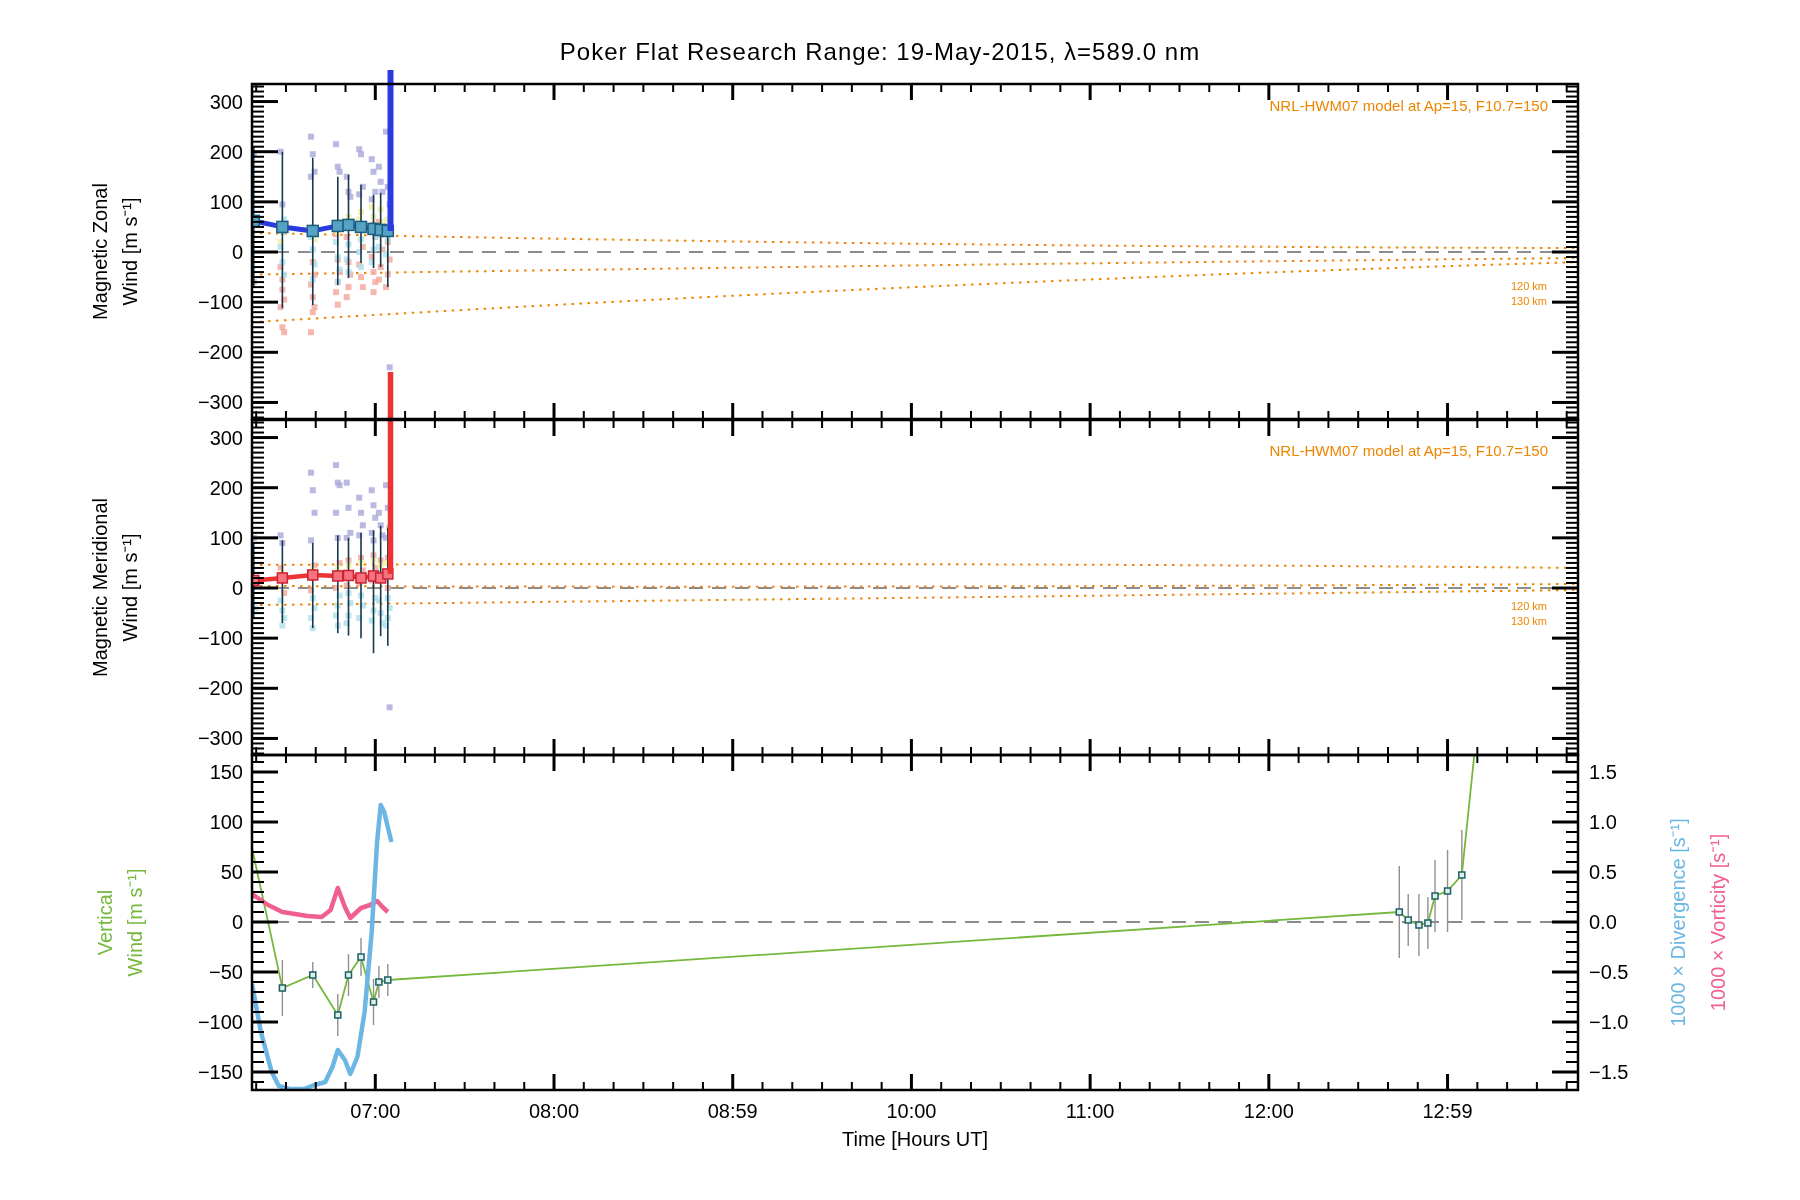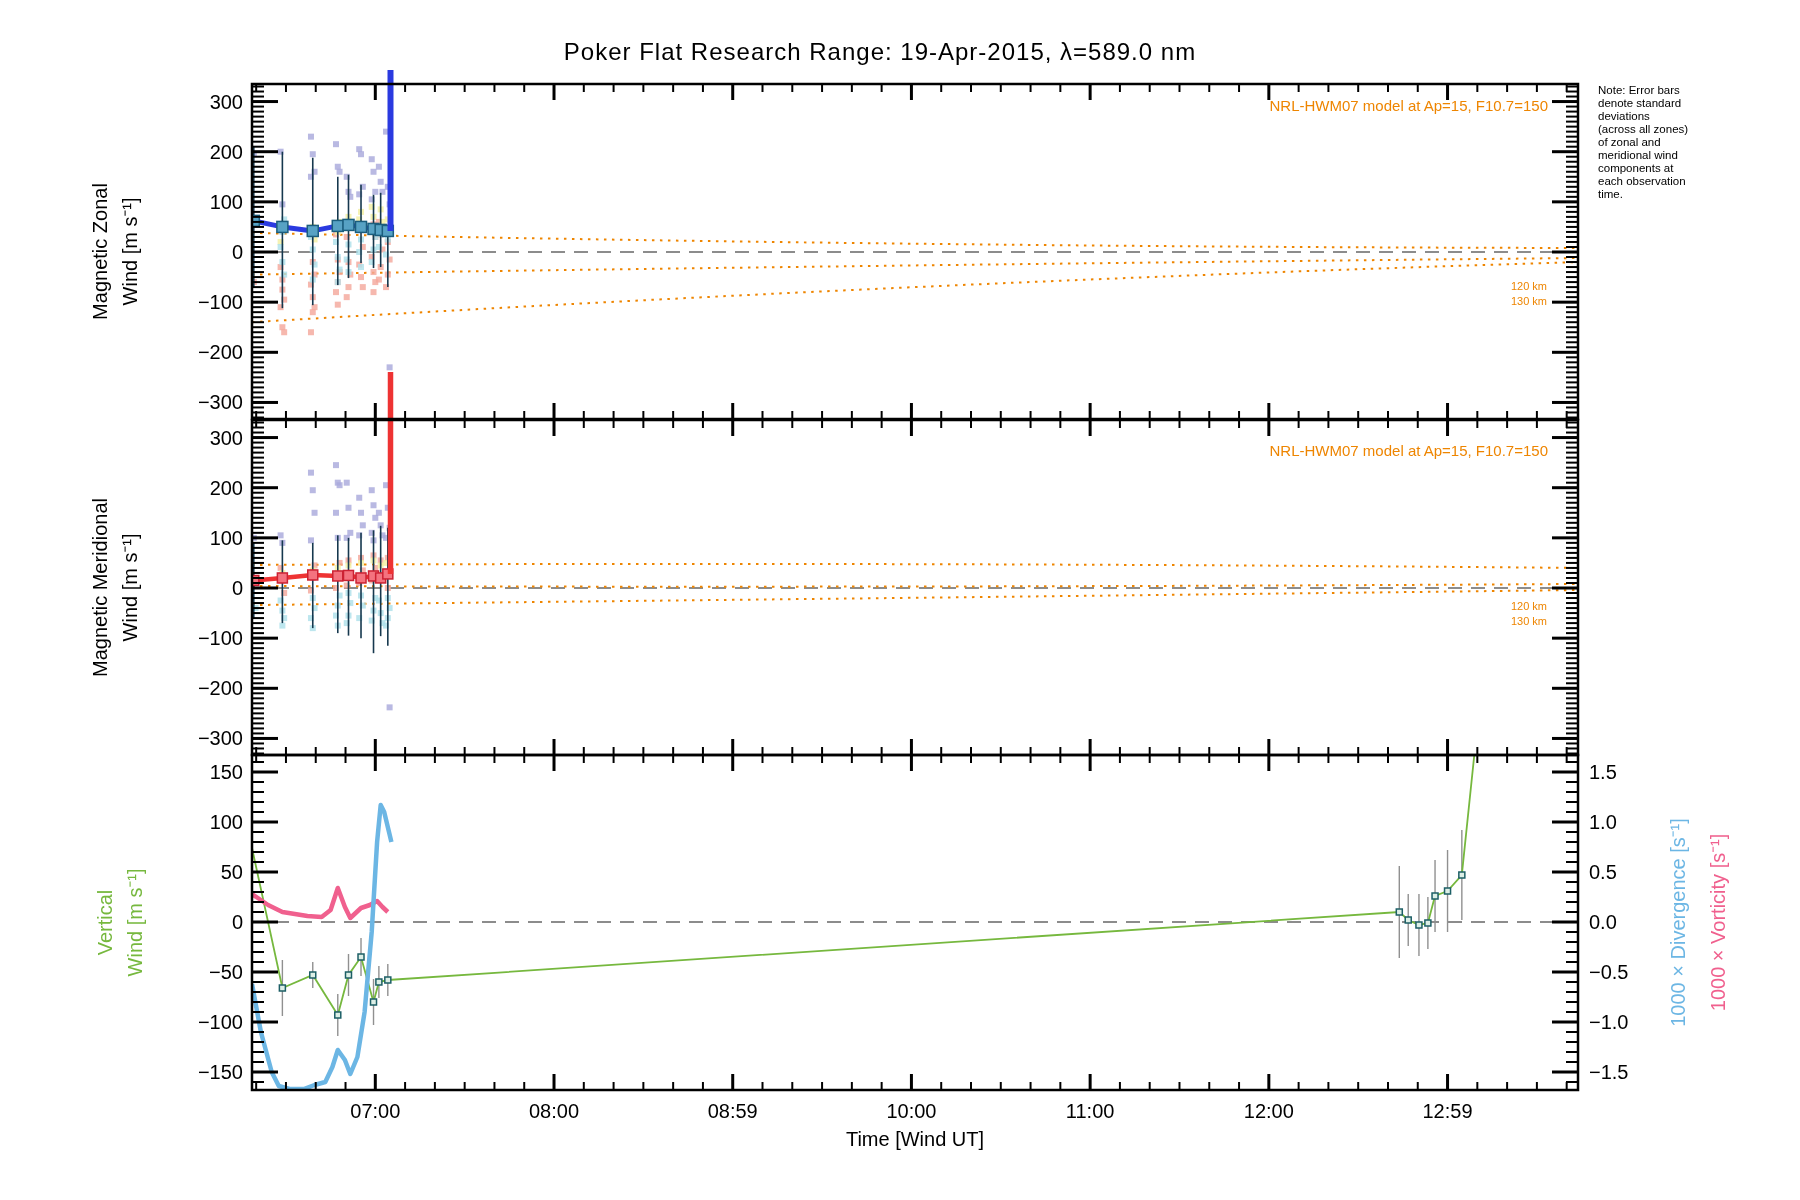--- a/index.html
+++ b/index.html
@@ -19,45 +19,36 @@
   .p2a{left:88px;top:755px;} .p2b{left:118px;top:755px;}
   .p3a{left:93px;top:1090px;color:#76b83e;} .p3b{left:123px;top:1090px;color:#76b83e;}
   .r3a{left:1666px;top:1090px;color:#6cb6e4;} .r3b{left:1706px;top:1090px;color:#f0608e;}
   .xlabel{position:absolute;top:1128px;left:252px;width:1326px;text-align:center;font-size:20px;}
   svg#plot{position:absolute;left:0;top:0;}
 </style>
 </head>
 <body>
 
 <div class="page">
-  <div class="title">Poker Flat Research Range: 19-Apr-2015, λ=589.0 nm</div>
-  <div class="note">Note: Error bars
-denote standard
-deviations
-(across all zones)
-of zonal and
-meridional wind
-components at
-each observation
-time.</div>
+  <div class="title">Poker Flat Research Range: 19-May-2015, λ=589.0 nm</div>
   <div class="nrl nrl1">NRL-HWM07 model at Ap=15, F10.7=150</div>
   <div class="nrl nrl2">NRL-HWM07 model at Ap=15, F10.7=150</div>
   <div class="km km1a">120 km</div>
   <div class="km km1b">130 km</div>
   <div class="km km2a">120 km</div>
   <div class="km km2b">130 km</div>
   <div class="vlabel p1a">Magnetic Zonal</div>
   <div class="vlabel p1b">Wind [m s⁻¹]</div>
   <div class="vlabel p2a">Magnetic Meridional</div>
   <div class="vlabel p2b">Wind [m s⁻¹]</div>
   <div class="vlabel p3a">Vertical</div>
   <div class="vlabel p3b">Wind [m s⁻¹]</div>
   <div class="vlabel r3a">1000 × Divergence [s⁻¹]</div>
   <div class="vlabel r3b">1000 × Vorticity [s⁻¹]</div>
-  <div class="xlabel">Time [Wind UT]</div>
+  <div class="xlabel">Time [Hours UT]</div>
   <svg id="plot" width="1800" height="1200">
       <defs>
         <clipPath id="clip0">
           <rect x="253" y="85" width="1324" height="333"></rect>
         </clipPath>
         <clipPath id="clip1">
           <rect x="253" y="421" width="1324" height="333"></rect>
         </clipPath>
         <clipPath id="clip2">
           <rect x="253" y="756" width="1324" height="333"></rect>

